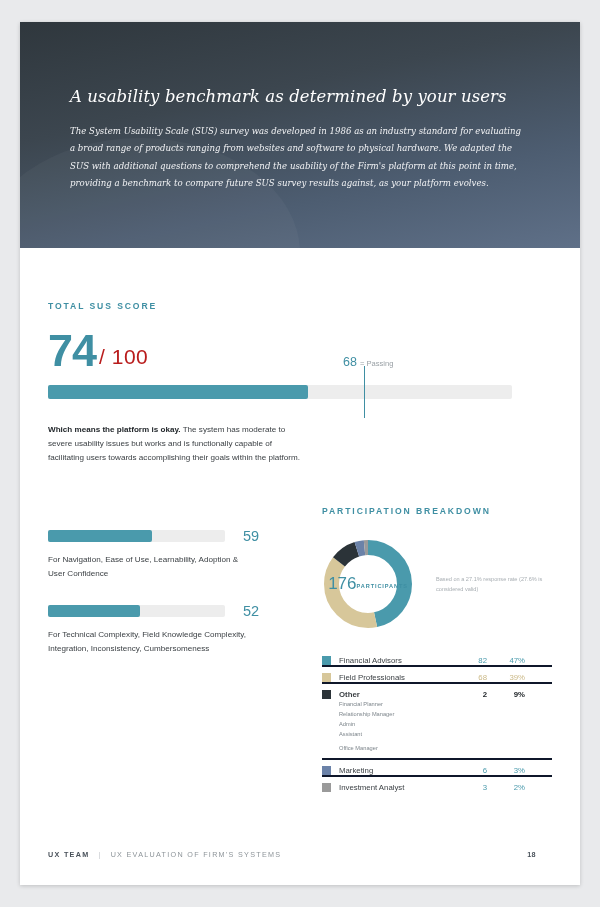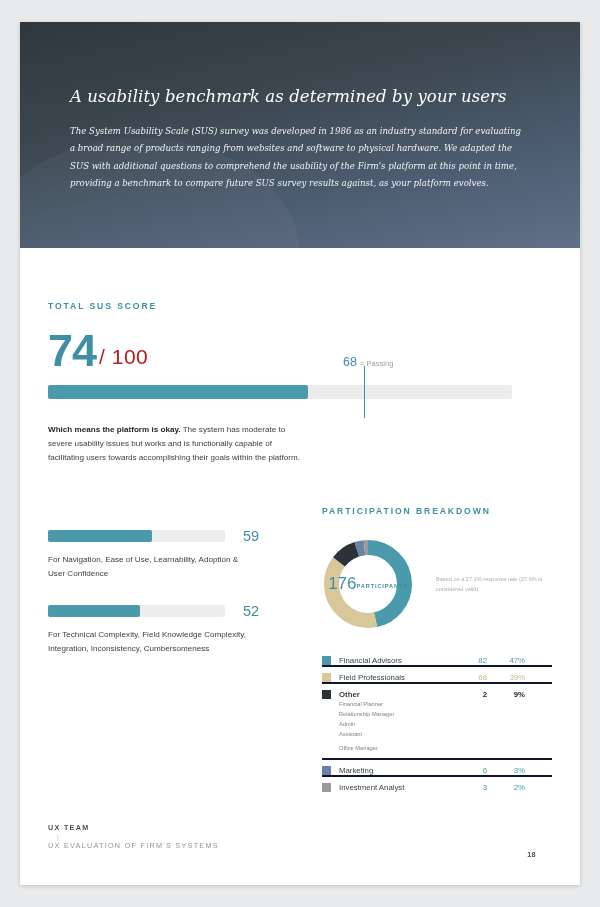--- a/index.html
+++ b/index.html
@@ -212,21 +212,20 @@
   .sub-gap { height: 4px; }
 
   
   .footer {
     position: absolute;
     left: 28px; right: 44px;
     bottom: 26px;
     display: flex; align-items: flex-start;
     font-size: 7.2px;
     letter-spacing: 1.3px;
-    flex-direction: column;
   }
   .f-team { color: #49515a; font-weight: bold; }
   .f-div { color: #c3c7cb; margin: 0 9px; }
   .f-title { color: #8d9499; }
   .f-page { margin-left: auto; color: #49515a; font-weight: bold; letter-spacing: 0.4px; }
 </style>
 </head>
 <body>
 
 <div class="page">

